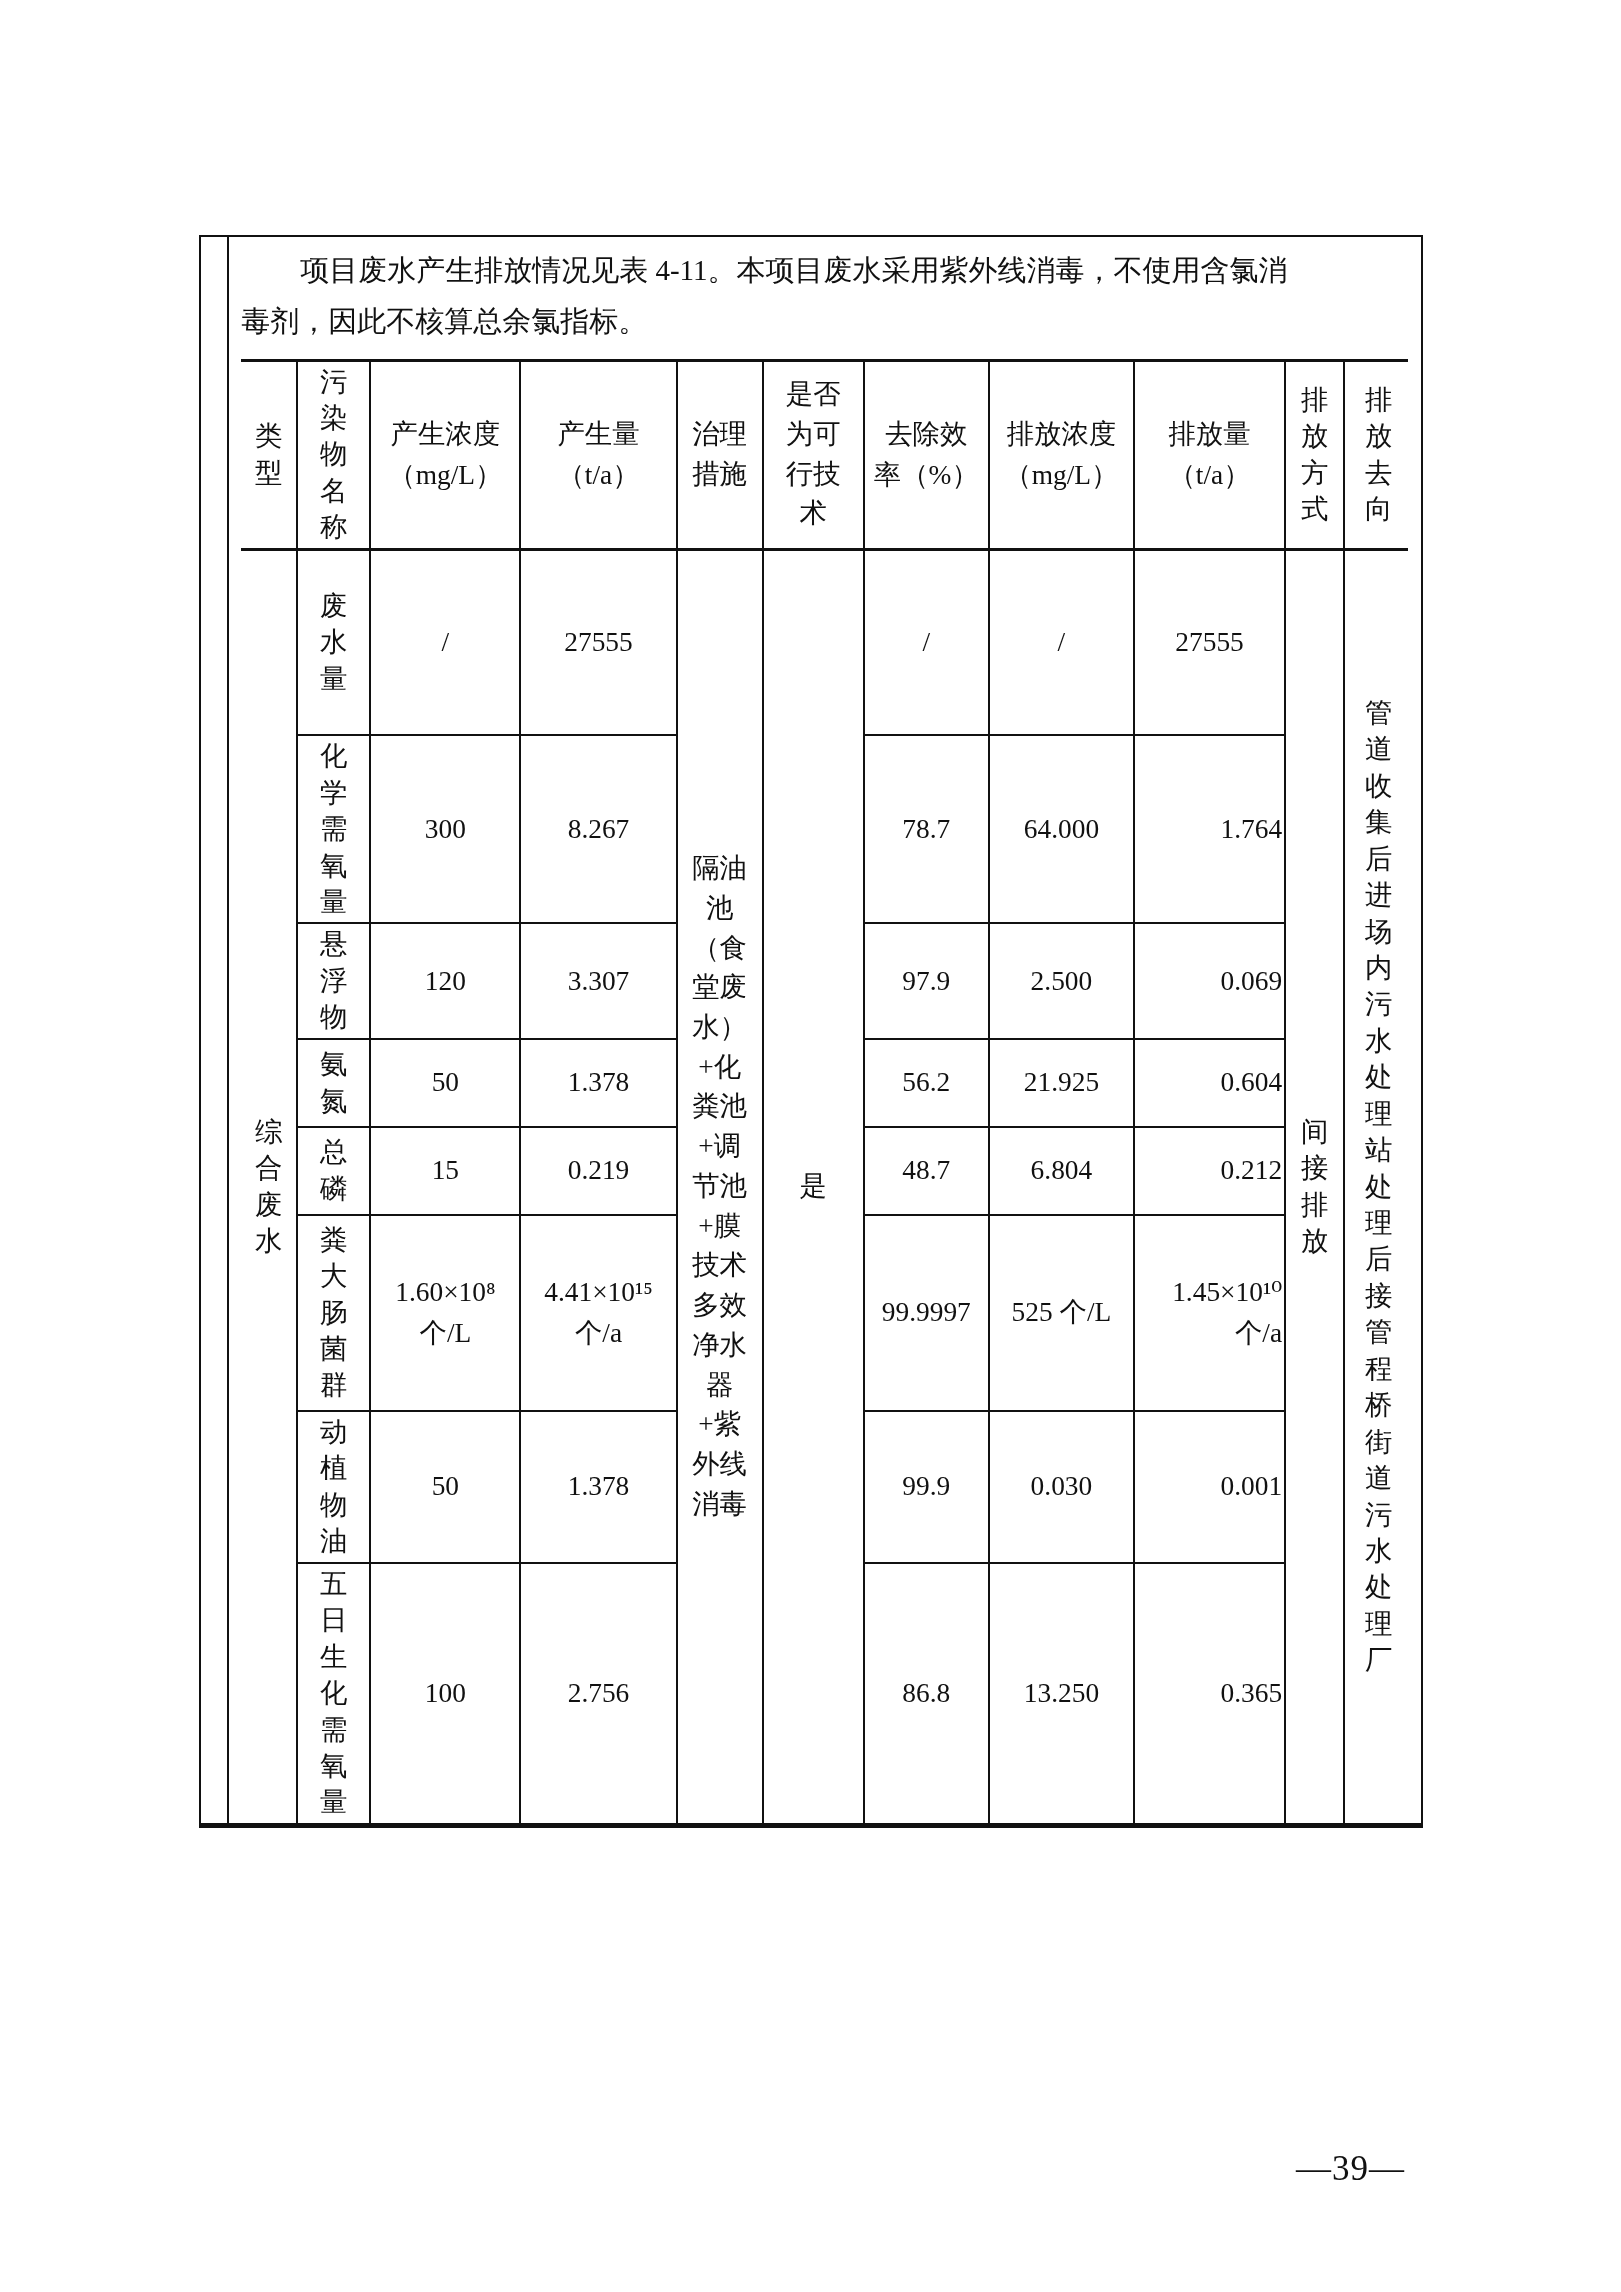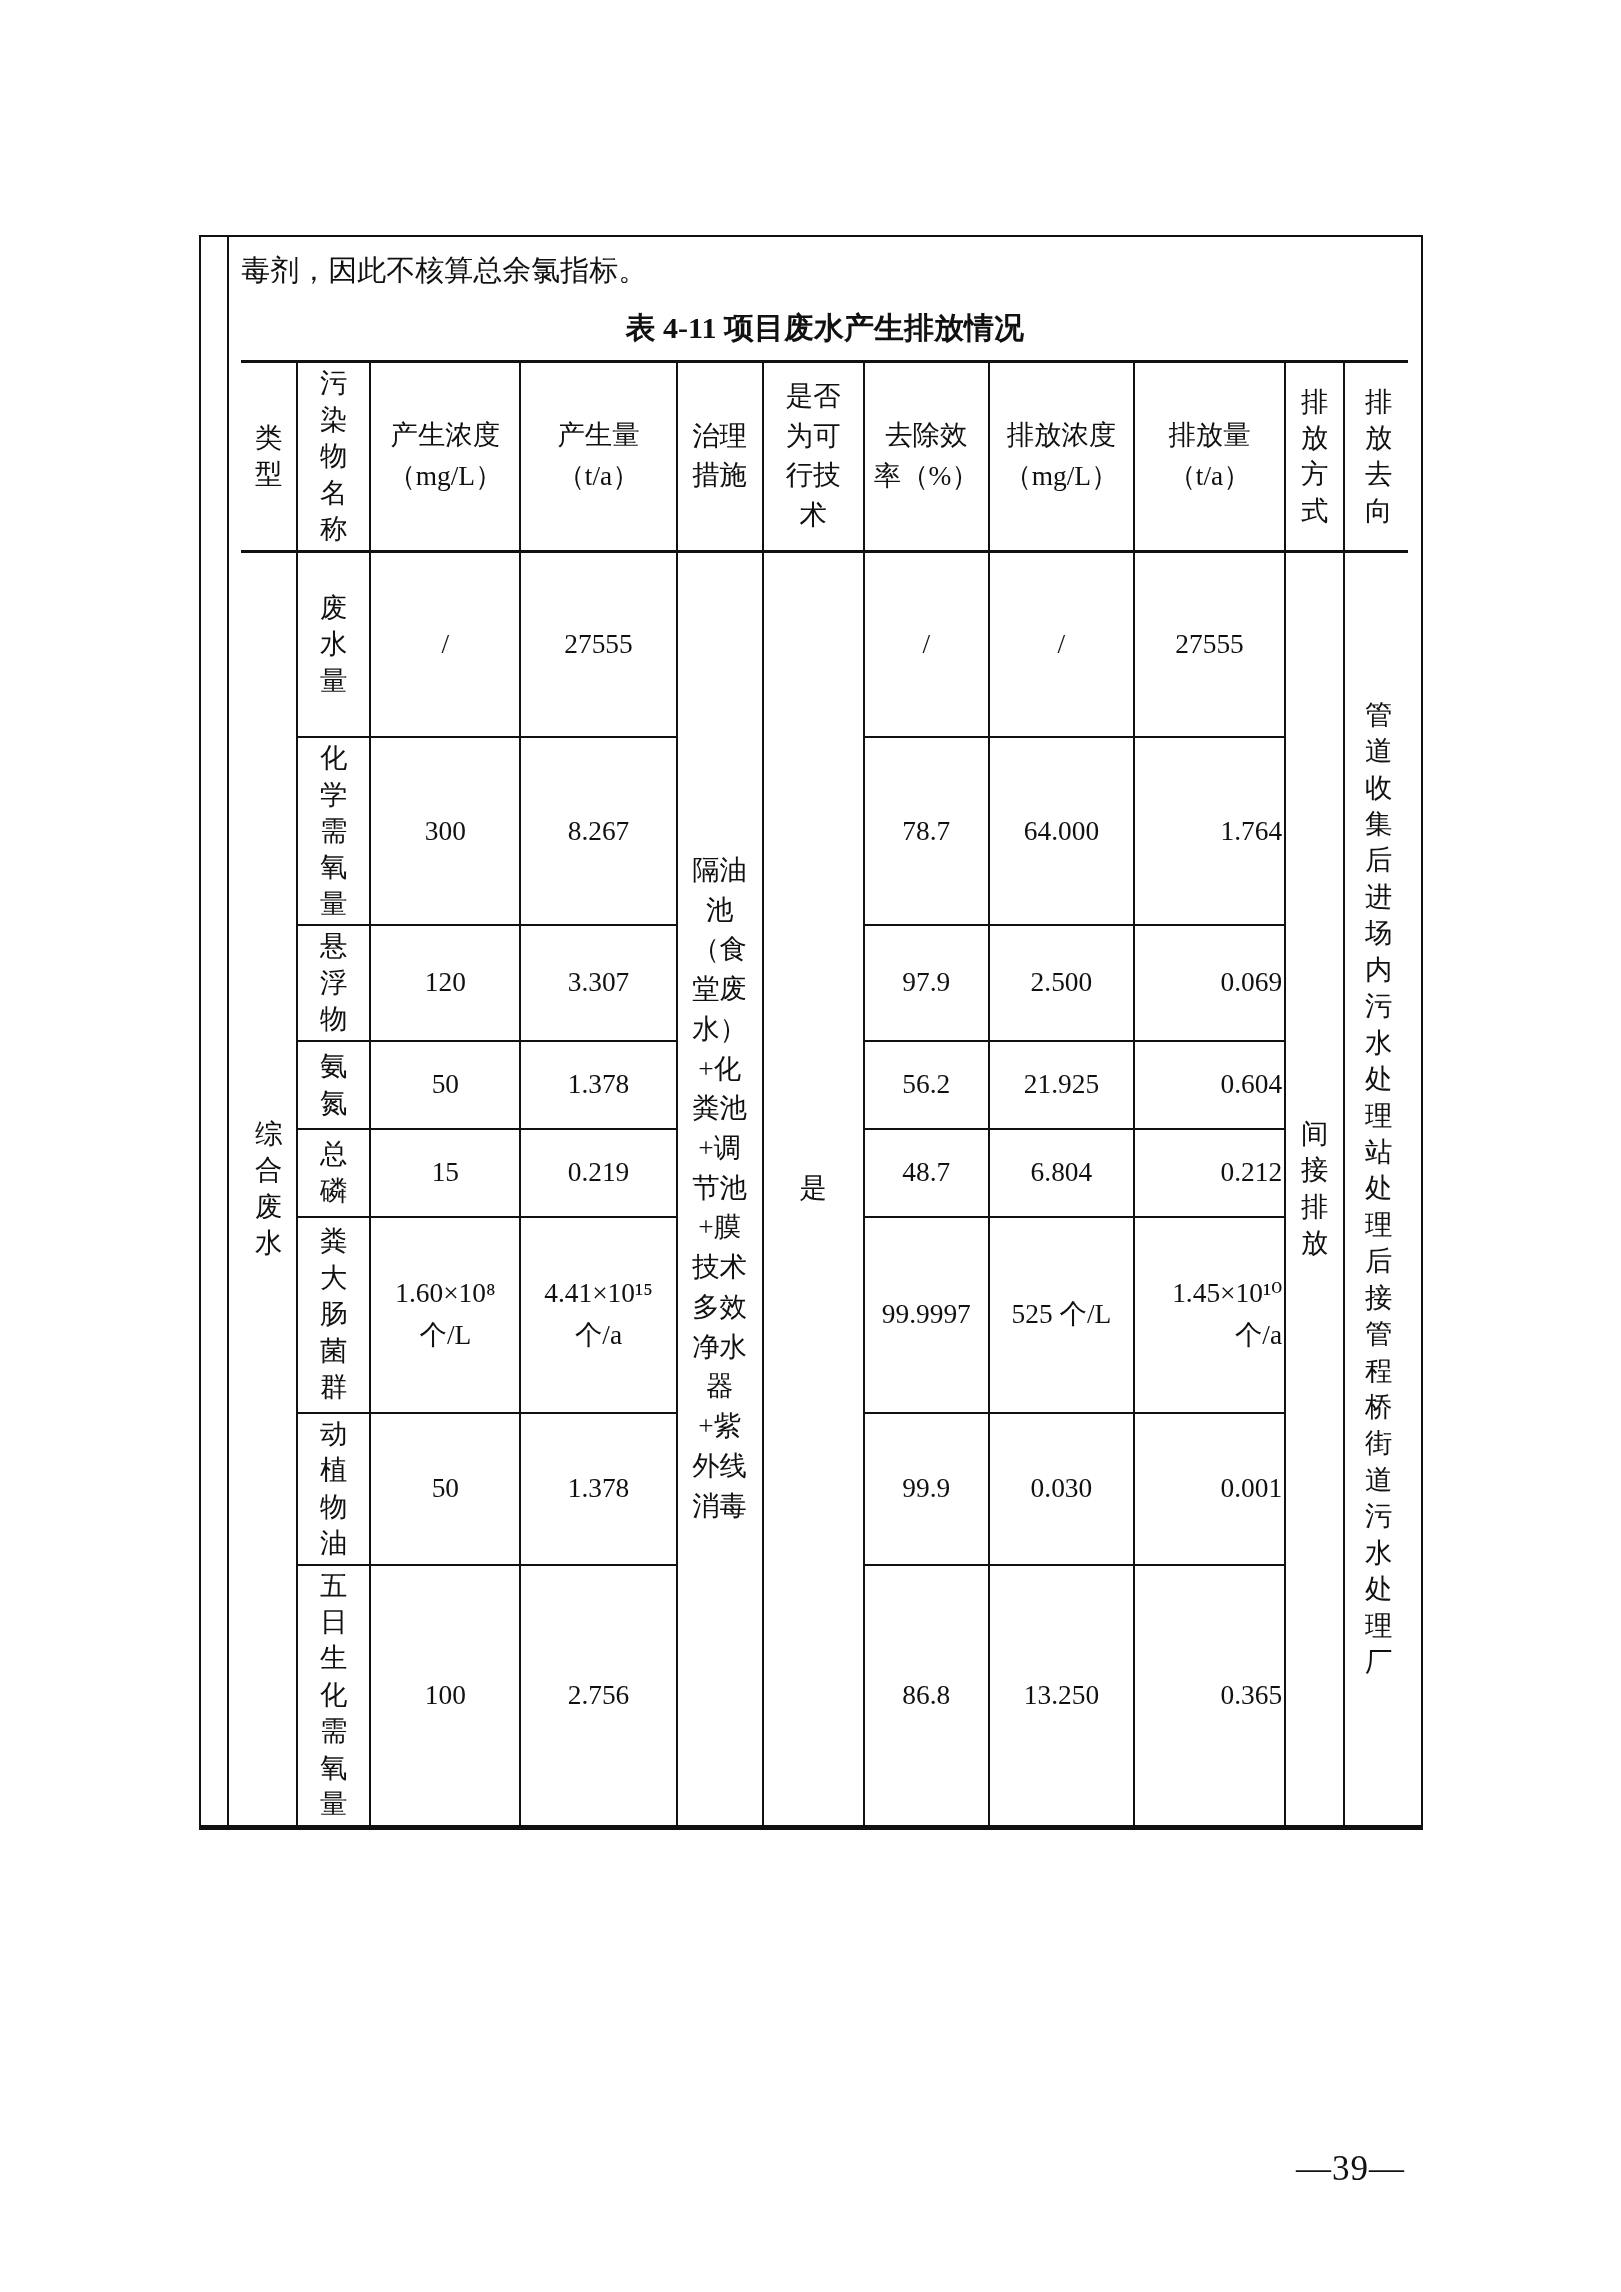--- a/index.html
+++ b/index.html
@@ -33,24 +33,24 @@
 </head>
 <body>
 
 <div class="page">
 
   <div class="frame">
     <div class="strip"></div>
     <div class="main">
 
       <p class="para">
+          <span class="ln ln1">项目废水产生排放情况见表 4-11。本项目废水采用紫外线消毒，不使用含氯消</span>
           <span class="ln">毒剂，因此不核算总余氯指标。</span>
         </p>
 
-      <h3 class="tbl-title">表 4-11 项目废水产生排放情况</h3>
 
       <table class="ww">
         <colgroup>
           <col style="width:56px">
             <col style="width:73px">
             <col style="width:150px">
             <col style="width:156px">
           <col style="width:86px">
             <col style="width:101px">
             <col style="width:125px">

